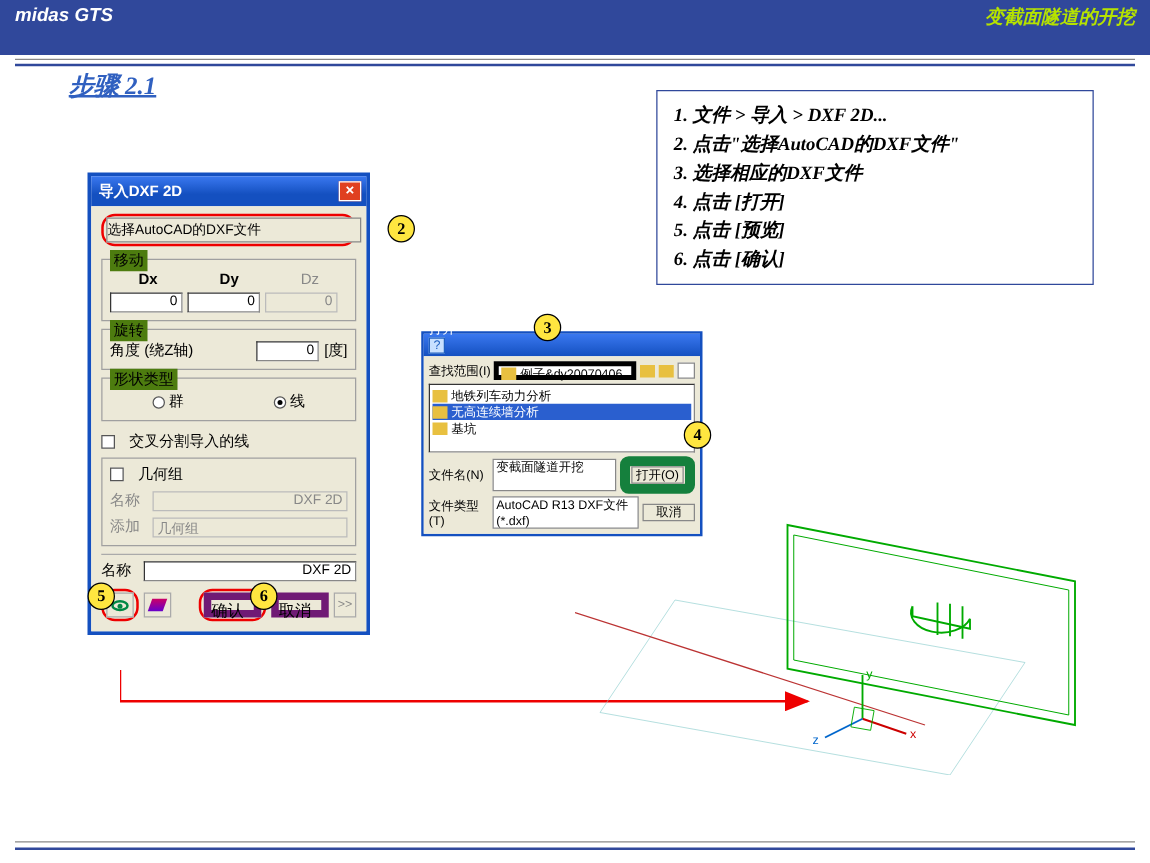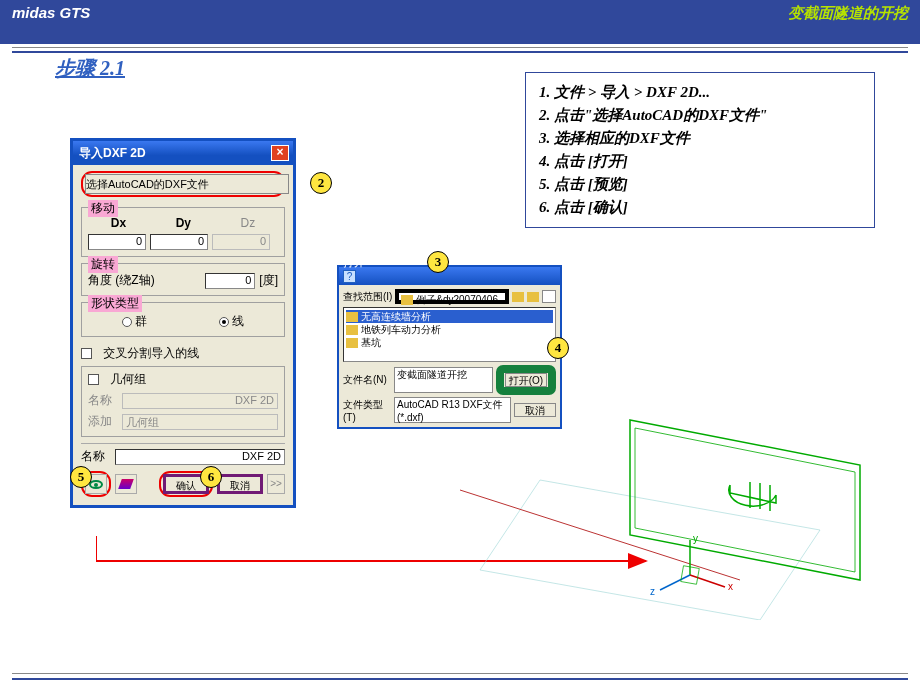--- a/index.html
+++ b/index.html
@@ -100,35 +100,35 @@
     padding: 1px 2px;
     display: inline-block;
   }
   .grp {
     border: 1px solid #a0a0a0;
     margin-top: 6px; padding: 4px 6px 6px 6px;
     position: relative;
   }
   .grp-t {
     position: absolute; top: -8px; left: 6px;
-    background: #f9a8d4; padding: 0 3px; font-size: 12px;
+    background: #4d7c0f; padding: 0 3px; font-size: 12px;
   }
   .row { display: flex; align-items: center; margin-top: 4px; gap: 4px; }
   .lbl { font-size: 12px; }
   .lbl.gray { color: #888; }
   .inp {
     background: #fff; border: 1px inset #888;
     height: 16px; font-size: 11px; text-align: right; padding: 0 3px;
   }
   .inp-r { background: #ece9d8; border: 1px solid #bbb; color: #888; }
   .radio { display: inline-flex; align-items: center; gap: 3px; }
   .radio .c { width: 10px; height: 10px; border: 1px solid #555; border-radius: 50%; background: #fff; display:inline-block; position:relative;}
   .radio .c.on::after { content:""; position:absolute; left:2px; top:2px; width:4px;height:4px;background:#000;border-radius:50%;}
   .chk { width:11px; height:11px; border:1px solid #555; background:#fff; display:inline-block; vertical-align:middle;}
-  .btn { background:#ece9d8; border:3px solid #701a75; height:20px; font-size:10px; line-height:18px; text-align:center; }
+  .btn { background:#ece9d8; border:6px solid #701a75; height:20px; font-size:13px; line-height:18px; text-align:left; }
   .hr { border-top:1px solid #aaa; margin:6px 0 4px 0;}
   .toolbar { display:flex; gap:4px; margin-top:6px; align-items:center;}
   .ticon { width:22px; height:20px; border:1px solid #aaa; background:#ece9d8; display:flex; align-items:center; justify-content:center;}
   .eye { width:14px; height:9px; border:2px solid #084; border-radius:50%; position:relative;}
   .eye::after{content:"";position:absolute;left:3px;top:1px;width:4px;height:4px;background:#084;border-radius:50%;}
   .eraser{ width:12px;height:10px; background:linear-gradient(#c06,#60c); transform:skewX(-20deg);}
   .arrbtn { width:18px;height:20px;border:1px solid #aaa; background:#ece9d8; color:#888; font-size:10px; line-height:18px; text-align:center;}
 
   
   .callout {
@@ -292,27 +292,27 @@
   </div>
   <div class="open-bd">
     <div class="open-top">
       <span>查找范围(I)</span>
       <div class="open-sel red"><span class="folder-ico"></span>&nbsp;<span>例子&amp;dy20070406</span></div>
       <span class="folder-ico"></span>
       <span class="folder-ico"></span>
       <span style="width:14px;height:13px;border:1px solid #888;background:#fff;"></span>
     </div>
     <div class="open-list">
+      <div class="open-li">
+          <span class="folder-ico"></span>
+          <span>地铁列车动力分析</span>
+        </div>
       <div class="open-li sel">
           <span class="folder-ico"></span>
           <span>无高连续墙分析</span>
-        </div>
-      <div class="open-li">
-          <span class="folder-ico"></span>
-          <span>地铁列车动力分析</span>
         </div>
       <div class="open-li">
           <span class="folder-ico"></span>
           <span>基坑</span>
         </div>
     </div>
     <div class="open-row">
       <span style="width:48px">文件名(N)</span>
       <div class="open-inp">变截面隧道开挖</div>
       <span class="open-btn-red">

